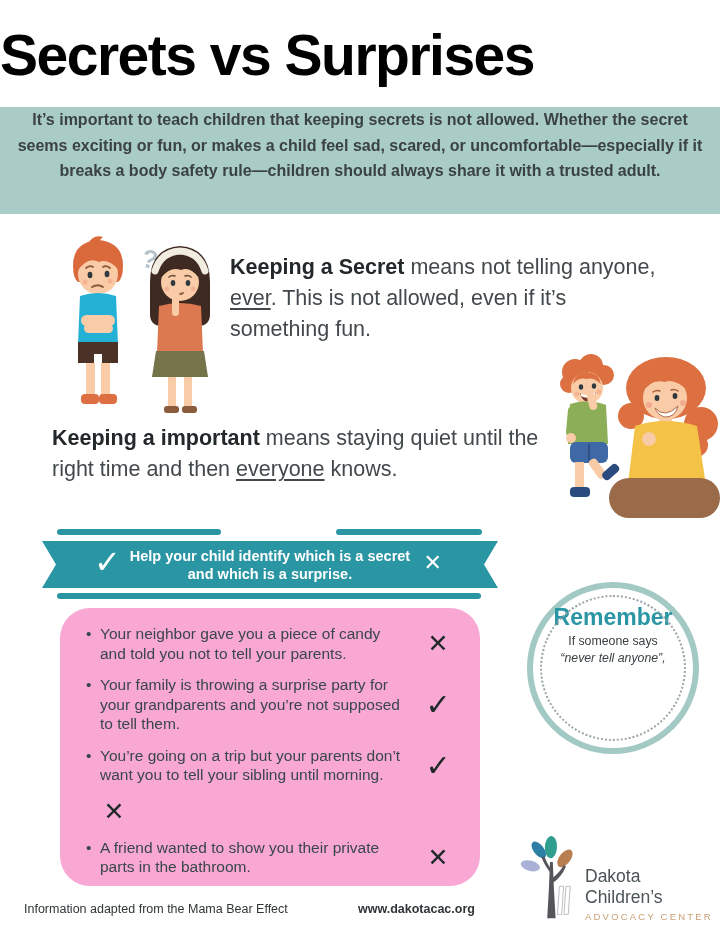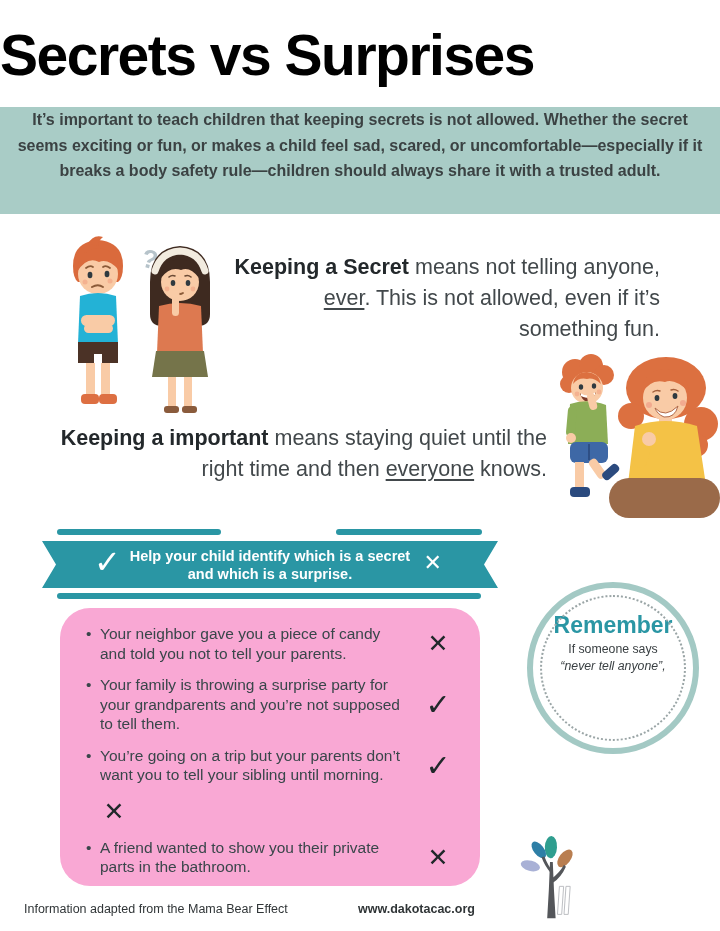--- a/index.html
+++ b/index.html
@@ -38,21 +38,21 @@
     text-align: center;
     font-size: 16px;
     font-weight: 700;
     line-height: 25.5px;
     color: #3b4243;
   }
 
   
   .def-text {
     position: absolute;
-    text-align: right;
+    text-align: left;
     font-size: 21.5px;
     line-height: 31px;
     color: #42484b;
   }
   .def-text b { color: #23282b; font-weight: 700; }
   .def-text .u { text-decoration: underline; text-underline-offset: 3px; }
   .secret-text { left: 230px; top: 252px; width: 430px; }
   .surprise-text { left: 52px; top: 423px; width: 495px; }
 
   
@@ -145,21 +145,21 @@
     text-align: center;
   }
   .remember::before {
     content: "";
     position: absolute;
     inset: 7px;
     border: 2px dotted #9aa5a6;
     border-radius: 50%;
   }
   .remember-title {
-    margin-top: 24px;
+    margin-top: 16px;
     font-size: 23px;
     font-weight: 700;
     color: #2a96a4;
   }
   .remember-body {
     width: 142px;
     margin: 2px auto 0;
     font-size: 12.3px;
     line-height: 16.5px;
     color: #3a4043;
@@ -345,17 +345,21 @@
     <ellipse cx="11" cy="34" rx="5.5" ry="10.5" fill="#a9b1d6" transform="rotate(-75 11 34)"></ellipse>
     <ellipse cx="48" cy="26" rx="6" ry="11" fill="#b97e50" transform="rotate(38 48 26)"></ellipse>
     <path d="M29 90 Q31 60 32 30 L35 30 Q36 60 38 90 Z" fill="#54565a"></path>
     <path d="M33.5 48 Q42 42 47 33 L49 35 Q44 46 35.5 52 Z" fill="#54565a"></path>
     <path d="M33 42 Q26 34 23 25 L26 24 Q30 34 35 40 Z" fill="#54565a"></path>
     <g transform="skewX(-4)">
       <rect x="46" y="56" width="4.5" height="30" fill="#ffffff" stroke="#b9bcc0" stroke-width="1"></rect>
       <rect x="53" y="56" width="4.5" height="30" fill="#ffffff" stroke="#b9bcc0" stroke-width="1"></rect>
     </g>
   </svg>
+  <div class="logo-text">
+    <div class="logo-name">Dakota Children’s</div>
+    <div class="logo-subtitle">ADVOCACY CENTER</div>
+  </div>
 
   <div class="footer-credit">Information adapted from the Mama Bear Effect</div>
   <div class="footer-site">www.dakotacac.org</div>
 
 </div>
 
 </body></html>

